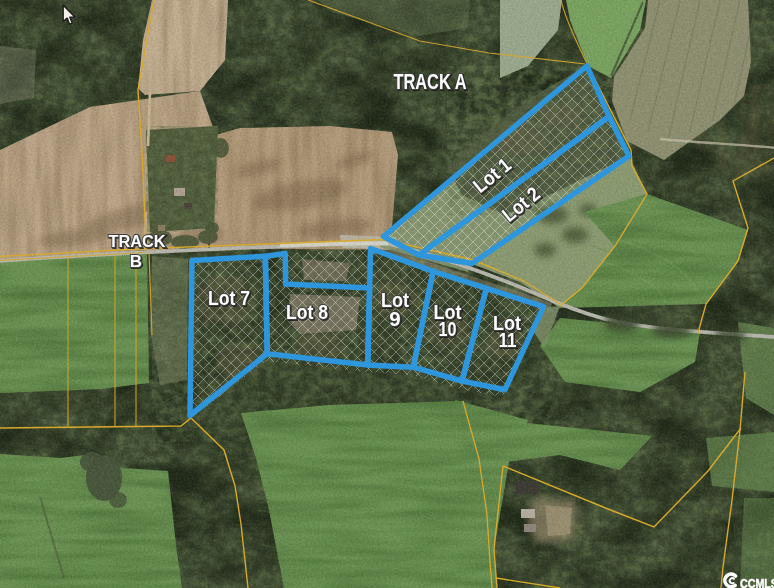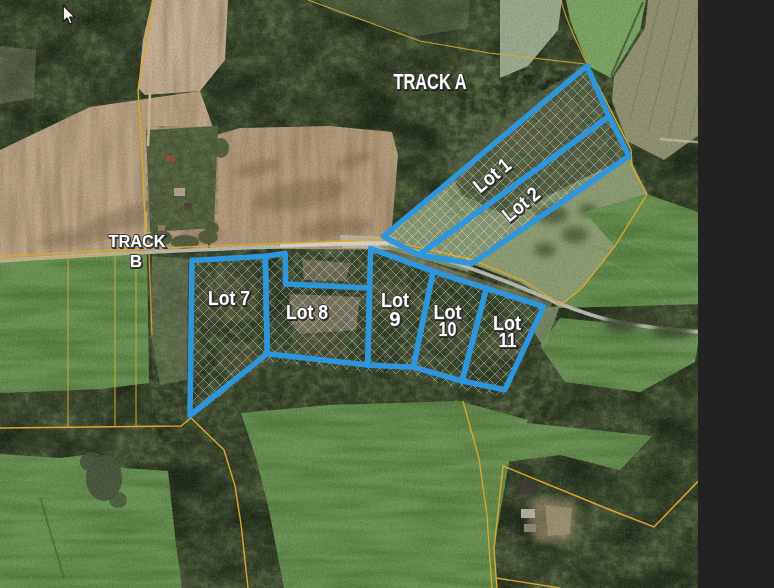--- a/index.html
+++ b/index.html
@@ -1,16 +1,16 @@
 <!DOCTYPE html>
 <html><head>
 <meta charset="utf-8">
 <style>
   html,body{margin:0;padding:0;background:#222;}
-  #stage{width:698px;height:588px;position:relative;overflow:hidden;font-family:"Liberation Sans",sans-serif;}
+  #stage{width:774px;height:588px;position:relative;overflow:hidden;font-family:"Liberation Sans",sans-serif;}
   svg{display:block;}
   text{font-family:"Liberation Sans",sans-serif;}
 </style>
 </head>
 <body>
 <div id="stage">
 <svg width="774" height="588" viewBox="0 0 774 588">
 <defs>
   <filter id="grainD" x="0" y="0" width="100%" height="100%" color-interpolation-filters="sRGB">
     <feTurbulence type="fractalNoise" baseFrequency="0.55" numOctaves="2" seed="3" result="n"></feTurbulence>

